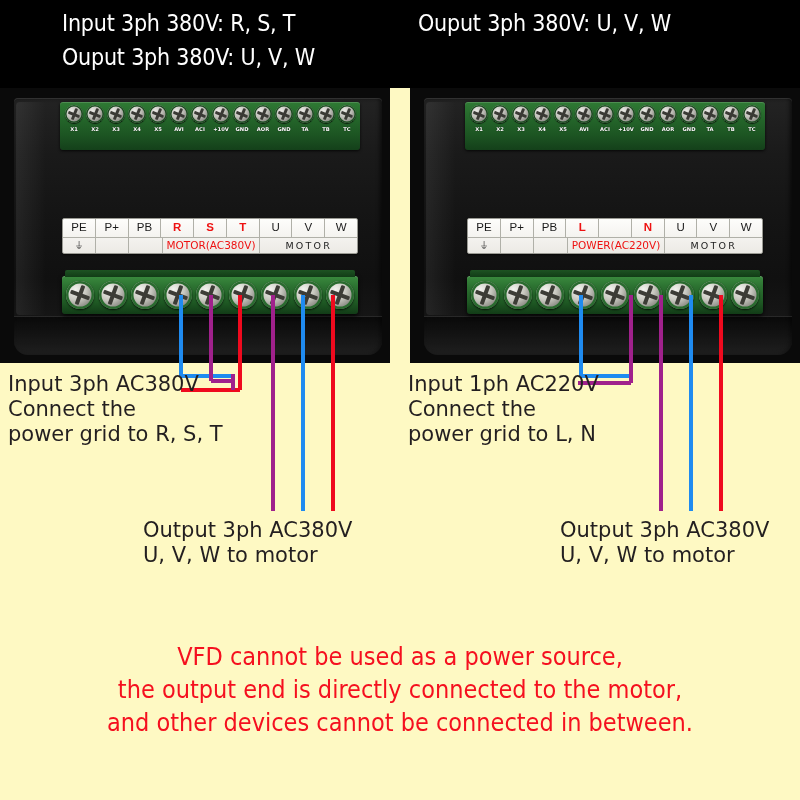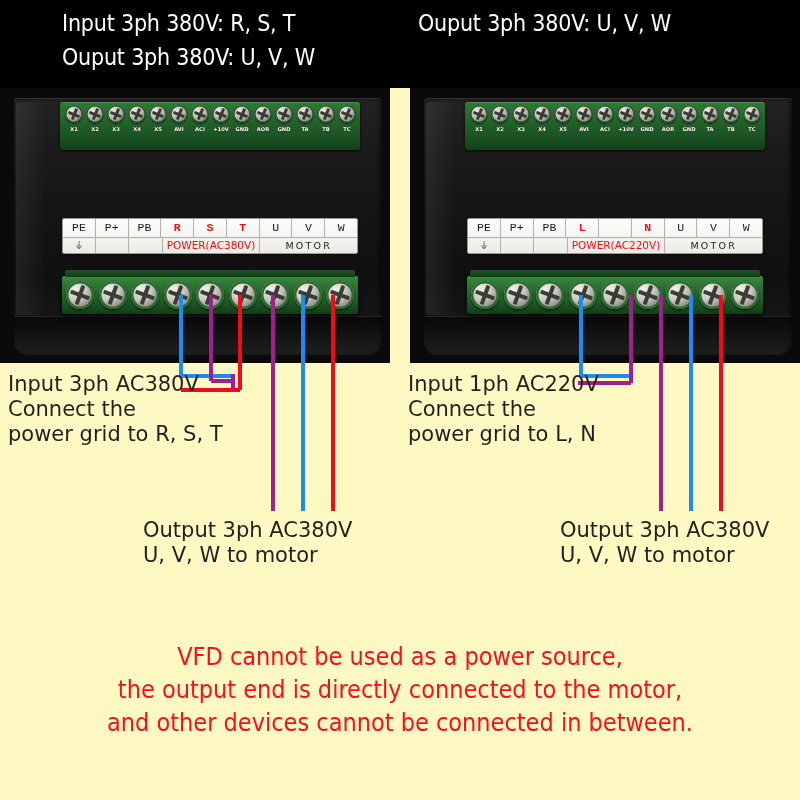--- a/index.html
+++ b/index.html
@@ -86,21 +86,21 @@
     border: 1px solid #9a9a93; border-radius: 2px;
     display: flex; flex-direction: column;
     box-shadow: 0 1px 2px rgba(0,0,0,.6);
     overflow: hidden;
   }
   .plate-row-top { display: flex; height: 19px; }
   .plate-row-bot { display: flex; height: 16px; border-top: 1px solid #b0b0a8; }
   .pcell {
     display:flex; align-items:center; justify-content:center;
     border-right: 1px solid #b0b0a8; font-size: 11.5px; color:#1a1a1a;
-    font-family: Liberation Mono, monospace; line-height:1;
+    font-family: Liberation Sans, sans-serif; line-height:1;
   }
   .pcell:last-child { border-right: none; }
   .pcell.red { color:#ee1111; font-weight:600; }
   .pcell-span {
     display:flex; align-items:center; justify-content:center;
     border-right:1px solid #b0b0a8; font-size:10.5px; color:#1a1a1a; line-height:1;
   }
   .pcell-span:last-child { border-right:none; }
   .pcell-span.red { color:#ee1111; }
   .pcell-span.motor { letter-spacing: 2.2px; font-size:9.5px; }
@@ -211,21 +211,21 @@
           <div class="pcell red" style="flex: 1 1 0px;">S</div>
           <div class="pcell red" style="flex: 1 1 0px;">T</div>
           <div class="pcell" style="flex: 1 1 0px;">U</div>
           <div class="pcell" style="flex: 1 1 0px;">V</div>
           <div class="pcell" style="flex: 1 1 0px;">W</div>
         </div>
       <div class="plate-row-bot">
           <div class="pcell-span gnd-sym" style="flex: 1 1 0px;">⏚</div>
           <div class="pcell-span" style="flex: 1 1 0px;"></div>
           <div class="pcell-span" style="flex: 1 1 0px;"></div>
-          <div class="pcell-span red" style="flex: 3 1 0px;">POWER(AC380V)</div>
+          <div class="pcell-span red" style="flex: 3 1 0px;">MOTOR(AC380V)</div>
           <div class="pcell-span motor" style="flex: 3 1 0px;">MOTOR</div>
         </div>
     </div>
     <div class="pwr-strip" id="pwr-left" style="left:62px; top:188px; width:296px;">
       <div class="pwr-ridge"></div>
     <div class="screw-lg"></div>
         <div class="screw-lg"></div>
         <div class="screw-lg"></div>
         <div class="screw-lg"></div>
         <div class="screw-lg"></div>

